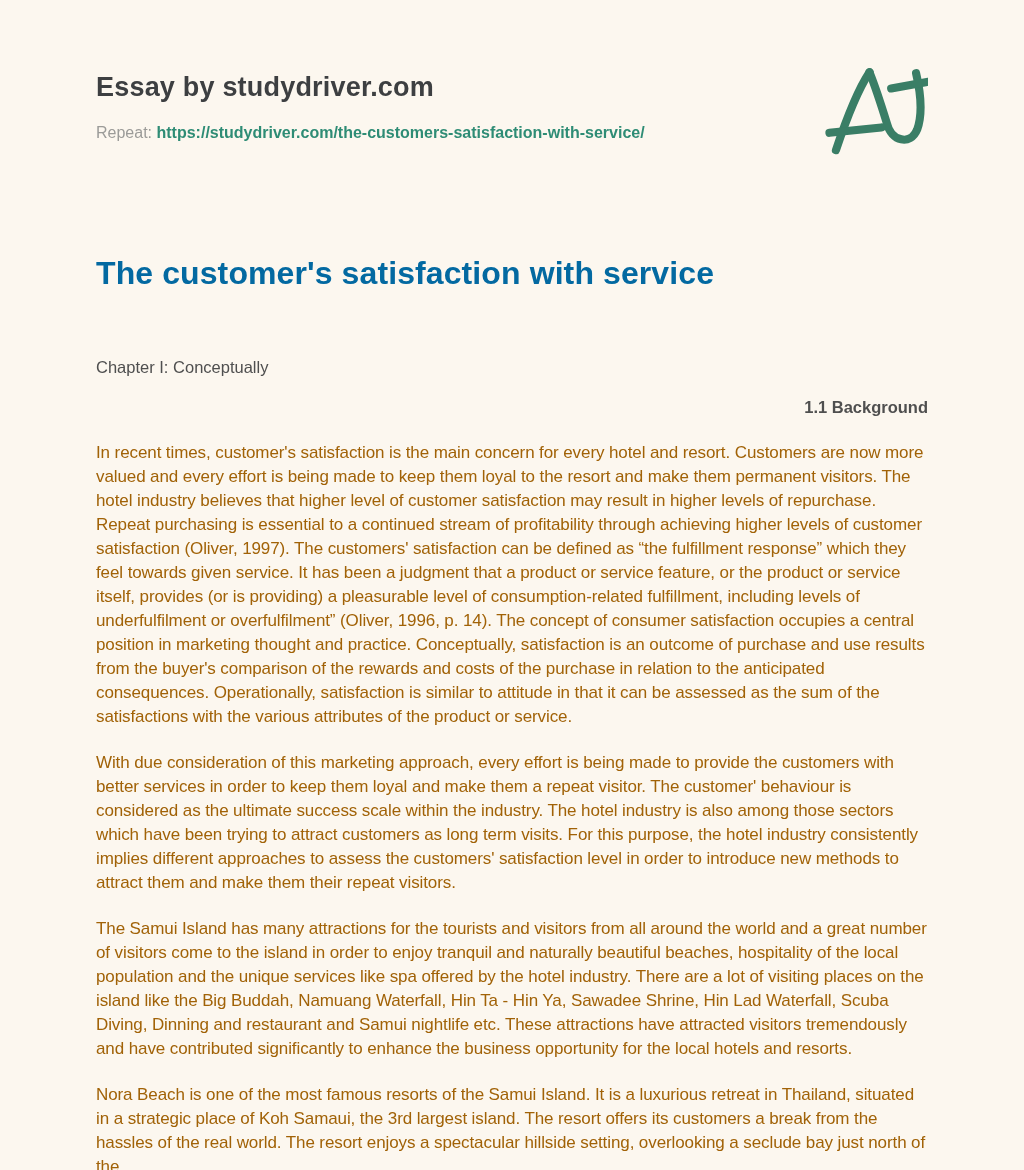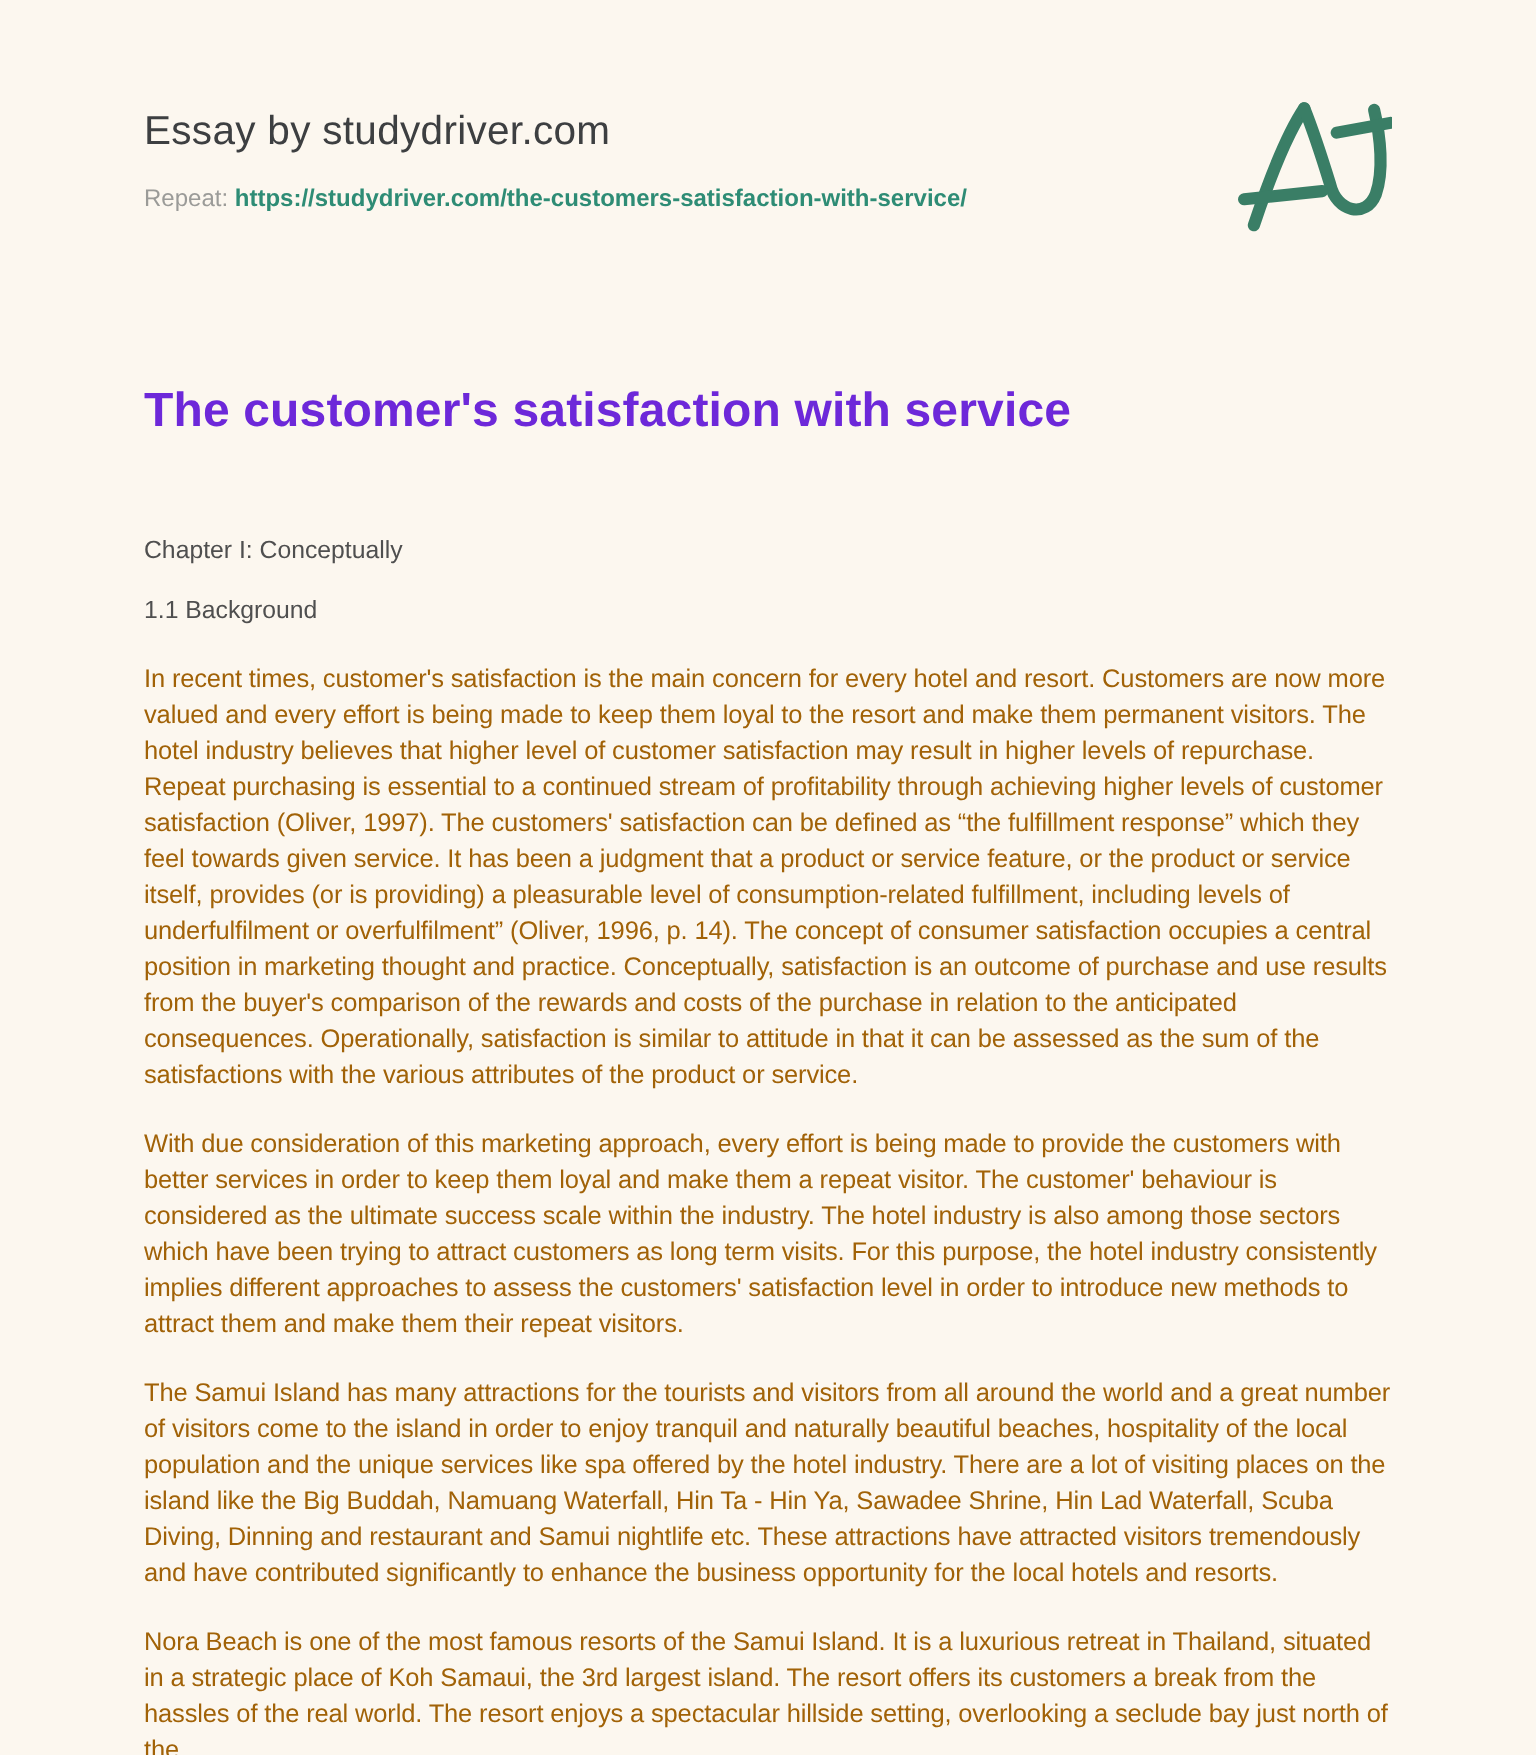--- a/index.html
+++ b/index.html
@@ -13,21 +13,21 @@
     position: relative;
   }
   .content {
     padding: 0 96px;
   }
   .site-title {
     padding-top: 74px;
     margin: 0;
     font-size: 27px;
     line-height: 1;
-    font-weight: 400;
+    font-weight: 700;
     color: #3d3f41;
     letter-spacing: 0.2px;
   }
   .source-row {
     margin-top: 22px;
     font-size: 16px;
     line-height: 20px;
     color: #9b9b98;
   }
   .source-link {
@@ -41,36 +41,37 @@
     top: 60px;
     left: 824px;
     width: 104px;
     height: 98px;
   }
   .doc-title {
     margin: 114px 0 11px 0;
     font-size: 32px;
     line-height: 32px;
     font-weight: 700;
-    color: #6d28d9;
+    color: #0369a1;
     letter-spacing: 0.1px;
   }
   .heading {
     margin: 66px 0 0 0;
     font-size: 16.5px;
     line-height: 24px;
     font-weight: 400;
     color: #4f4f4f;
   }
   .subheading {
     margin: 16px 0 0 0;
     font-size: 16.5px;
     line-height: 24px;
-    font-weight: 400;
+    font-weight: 700;
     color: #4f4f4f;
+    text-align: right;
   }
   p.body-par {
     margin: 22px 0 0 0;
     font-size: 17px;
     line-height: 24px;
     color: #a16207;
     letter-spacing: -0.1px;
   }
 </style>
 </head>

